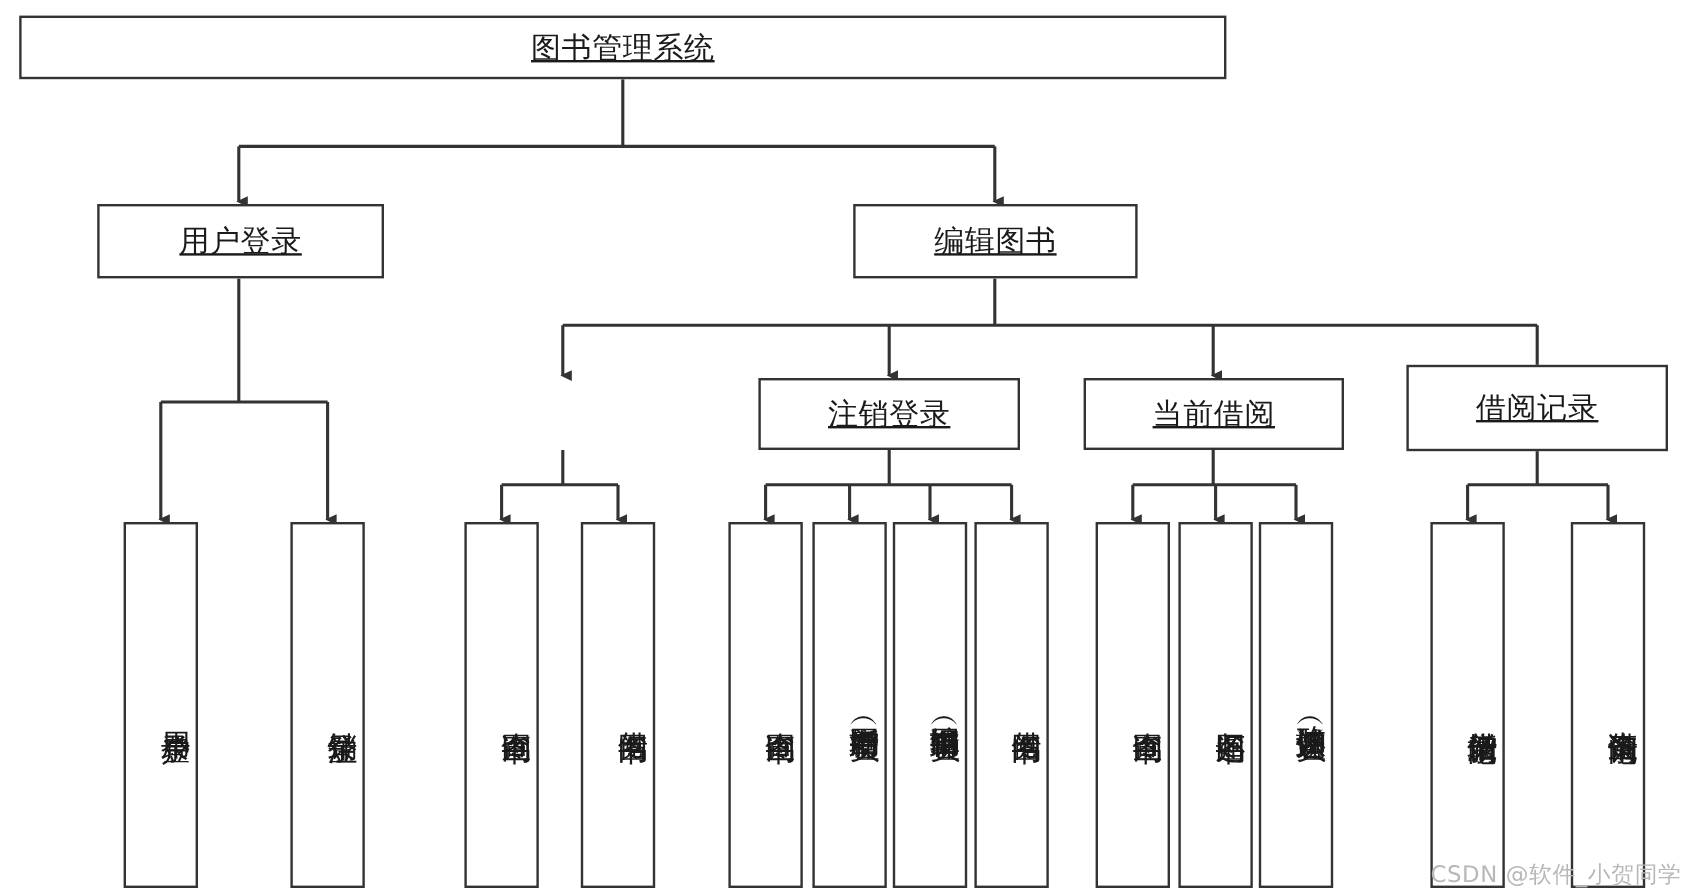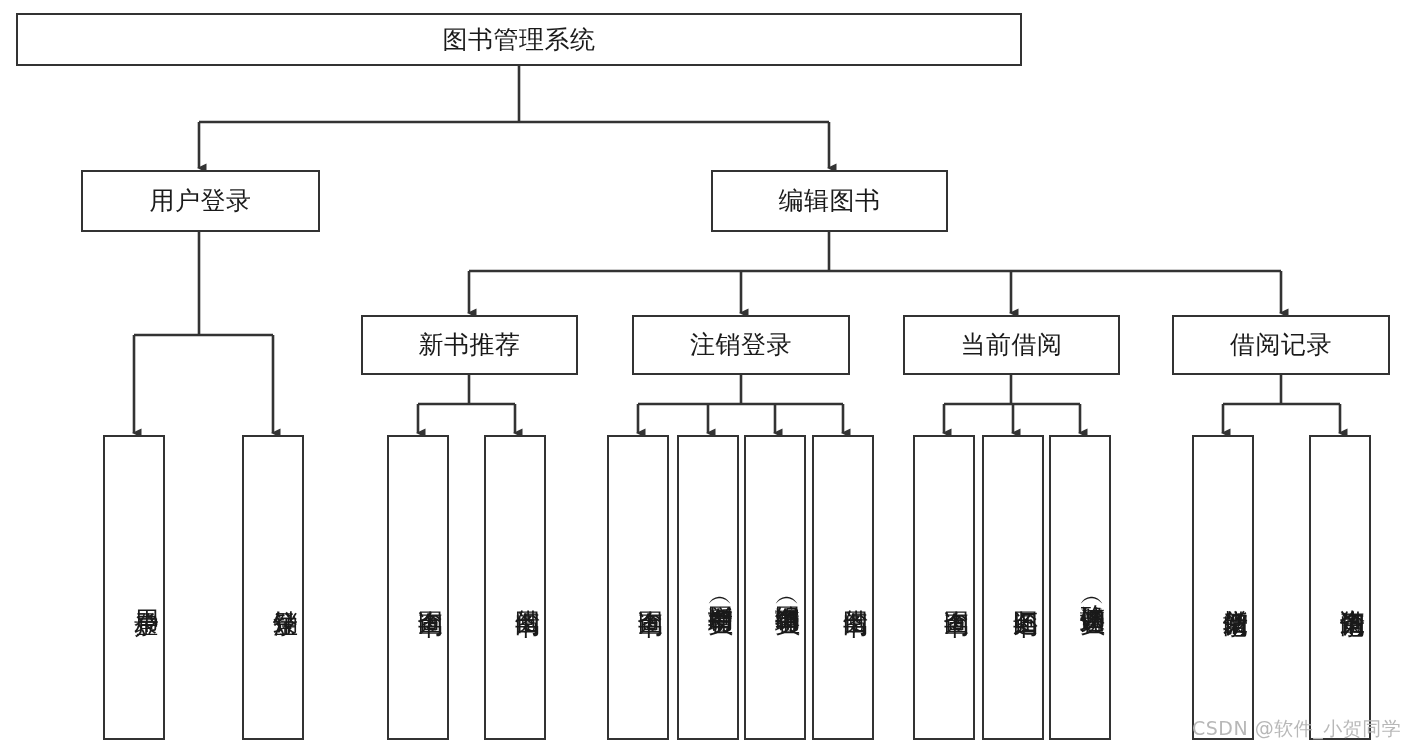--- a/index.html
+++ b/index.html
@@ -32,20 +32,21 @@
     display: flex;
     align-items: center;
     justify-content: center;
     color: #1a1a1a;
   }
   .node-h {
     font-size: 25px;
     line-height: 1.1;
     letter-spacing: 0.5px;
     white-space: nowrap;
+    text-decoration: underline;
   }
   .node-v {
     writing-mode: vertical-rl;
     text-orientation: upright;
     font-size: 25px;
     line-height: 1.32;
     letter-spacing: 1px;
     align-items: flex-start;
     justify-content: center;
     padding-top: 8px;
@@ -112,30 +113,27 @@
     <span>图书管理系统</span>
   </div>
 
   <div class="node-box node-h" id="l2-0" style="left: 81px; top: 170px; width: 239px; height: 62px;">
     <span>用户登录</span>
   </div>
   <div class="node-box node-h" id="l2-1" style="left: 711px; top: 170px; width: 237px; height: 62px;">
     <span>编辑图书</span>
   </div>
 
-  <div class="node-box node-h" id="l3-0" style="left: 361px; top: 315px; width: 217px; height: 60px;">
-    <span>新书推荐</span>
-  </div>
   <div class="node-box node-h" id="l3-1" style="left: 632px; top: 315px; width: 218px; height: 60px;">
     <span>注销登录</span>
   </div>
   <div class="node-box node-h" id="l3-2" style="left: 903px; top: 315px; width: 217px; height: 60px;">
     <span>当前借阅</span>
   </div>
-  <div class="node-box node-h" id="l3-3" style="left: 1172px; top: 315px; width: 218px; height: 60px;">
+  <div class="node-box node-h" id="l3-3" style="left: 1172px; top: 304px; width: 218px; height: 72px;">
     <span>借阅记录</span>
   </div>
 
   <div class="node-box node-v" id="lf-0" style="left: 103px; top: 435px; width: 62px; height: 305px;">
     <span>用户登录</span>
   </div>
   <div class="node-box node-v" id="lf-1" style="left: 242px; top: 435px; width: 62px; height: 305px;">
     <span>注销登录</span>
   </div>
   <div class="node-box node-v" id="lf-2" style="left: 387px; top: 435px; width: 62px; height: 305px;">

